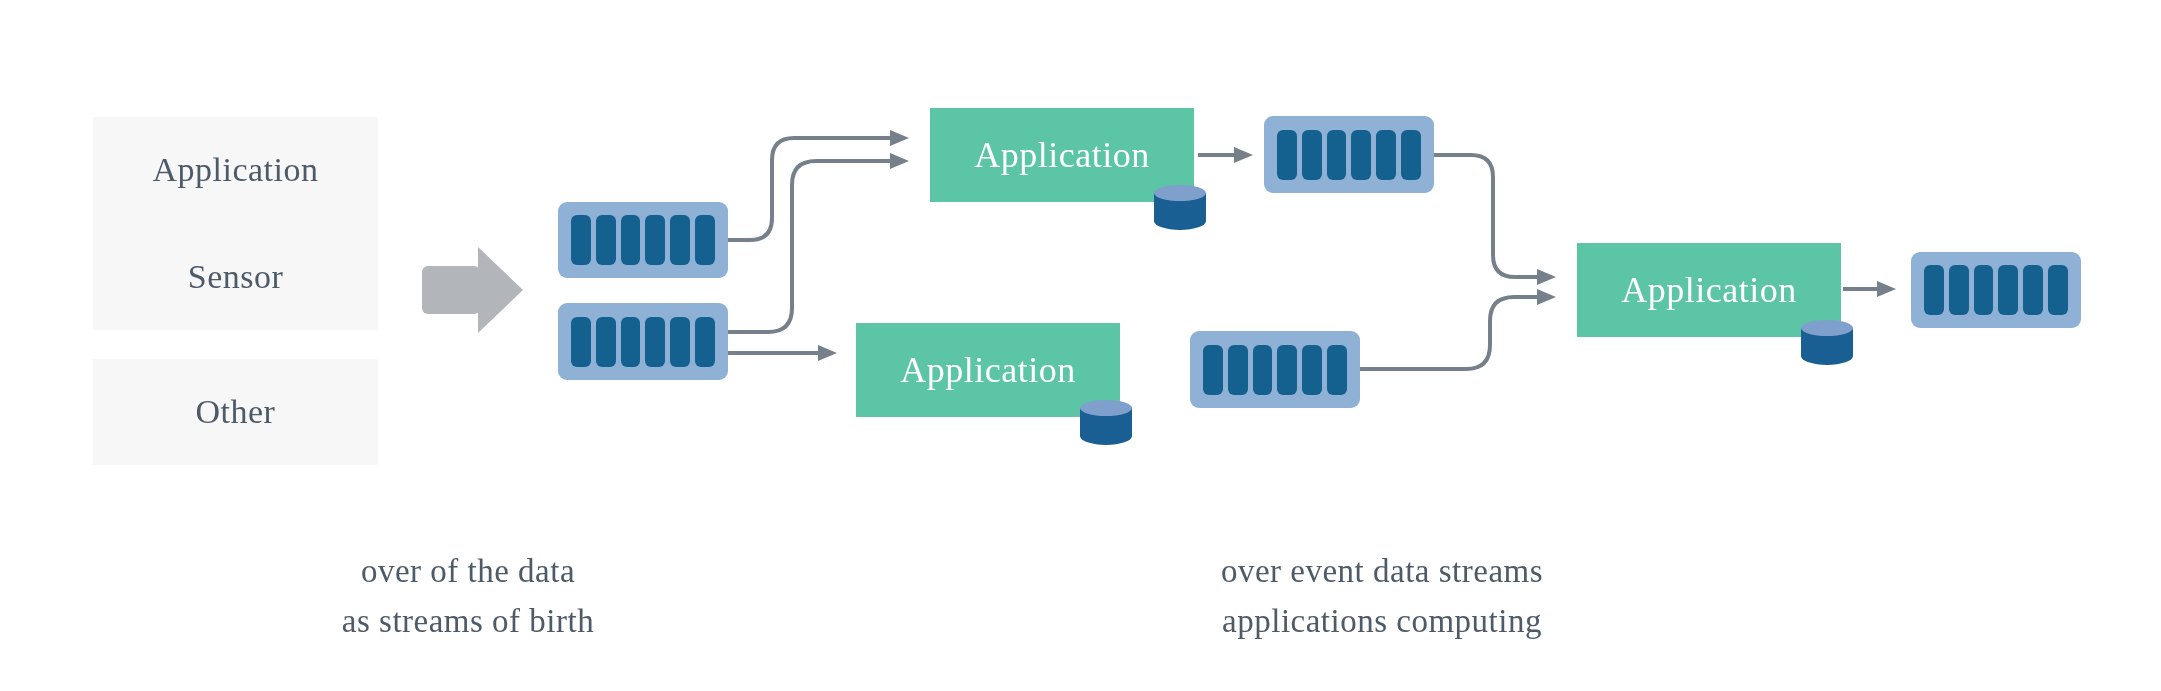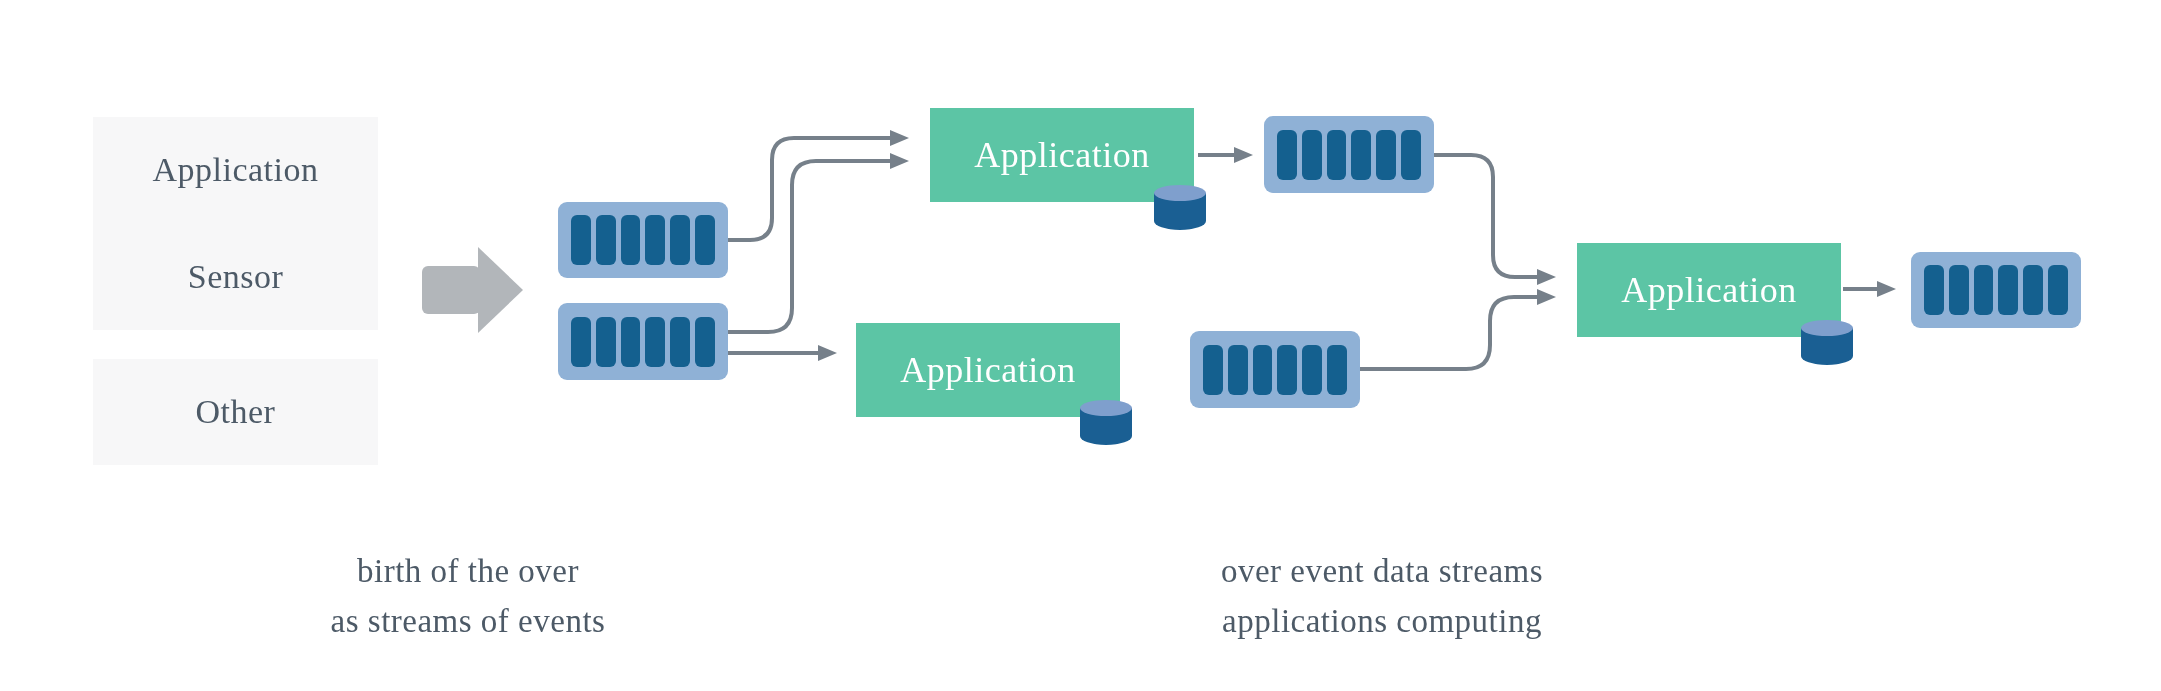--- a/index.html
+++ b/index.html
@@ -171,21 +171,21 @@
   </div>
   <div class="app-box" id="app3">
     <span>Application</span>
     <svg class="cyl" viewBox="0 0 54 46" xmlns="http://www.w3.org/2000/svg">
       <path d="M1,8 L1,36 A26,9 0 0 0 53,36 L53,8 Z" fill="#1a5f93"></path>
       <ellipse cx="27" cy="8" rx="26" ry="8" fill="#7f9fcd"></ellipse>
     </svg>
   </div>
 
   <div class="caption" id="cap1">
-    <div>birth of the over</div>
-    <div>as streams of events</div>
+    <div>over of the data</div>
+    <div>as streams of birth</div>
   </div>
   <div class="caption" id="cap2">
     <div>over event data streams</div>
     <div>applications computing</div>
   </div>
 
 </div>
 
 </body></html>

